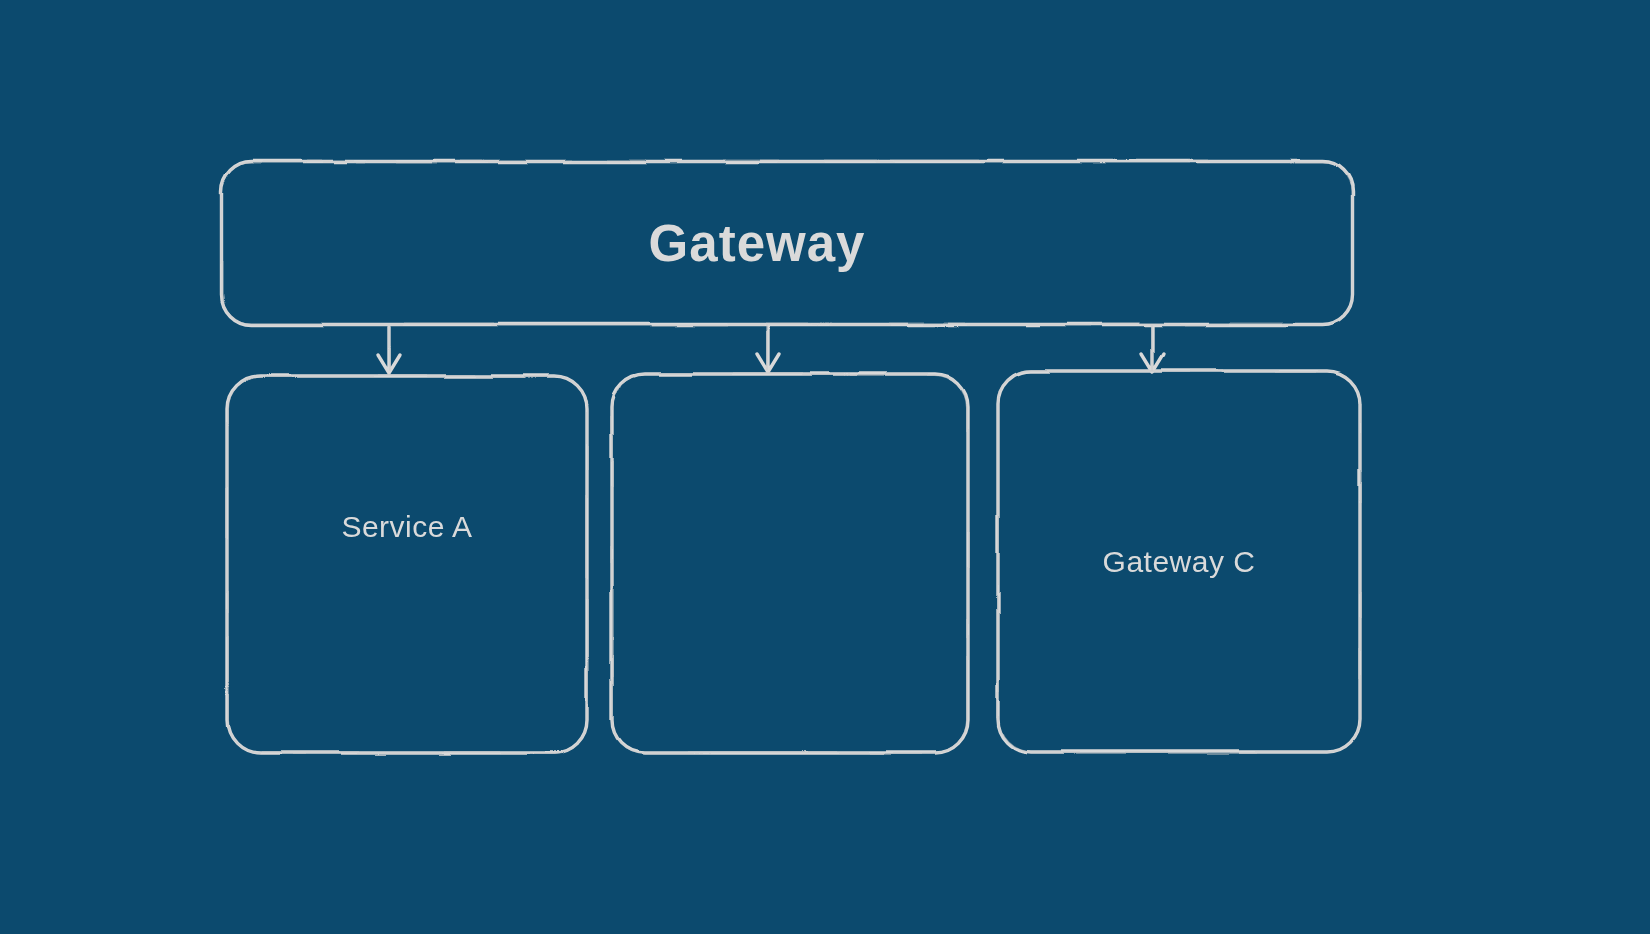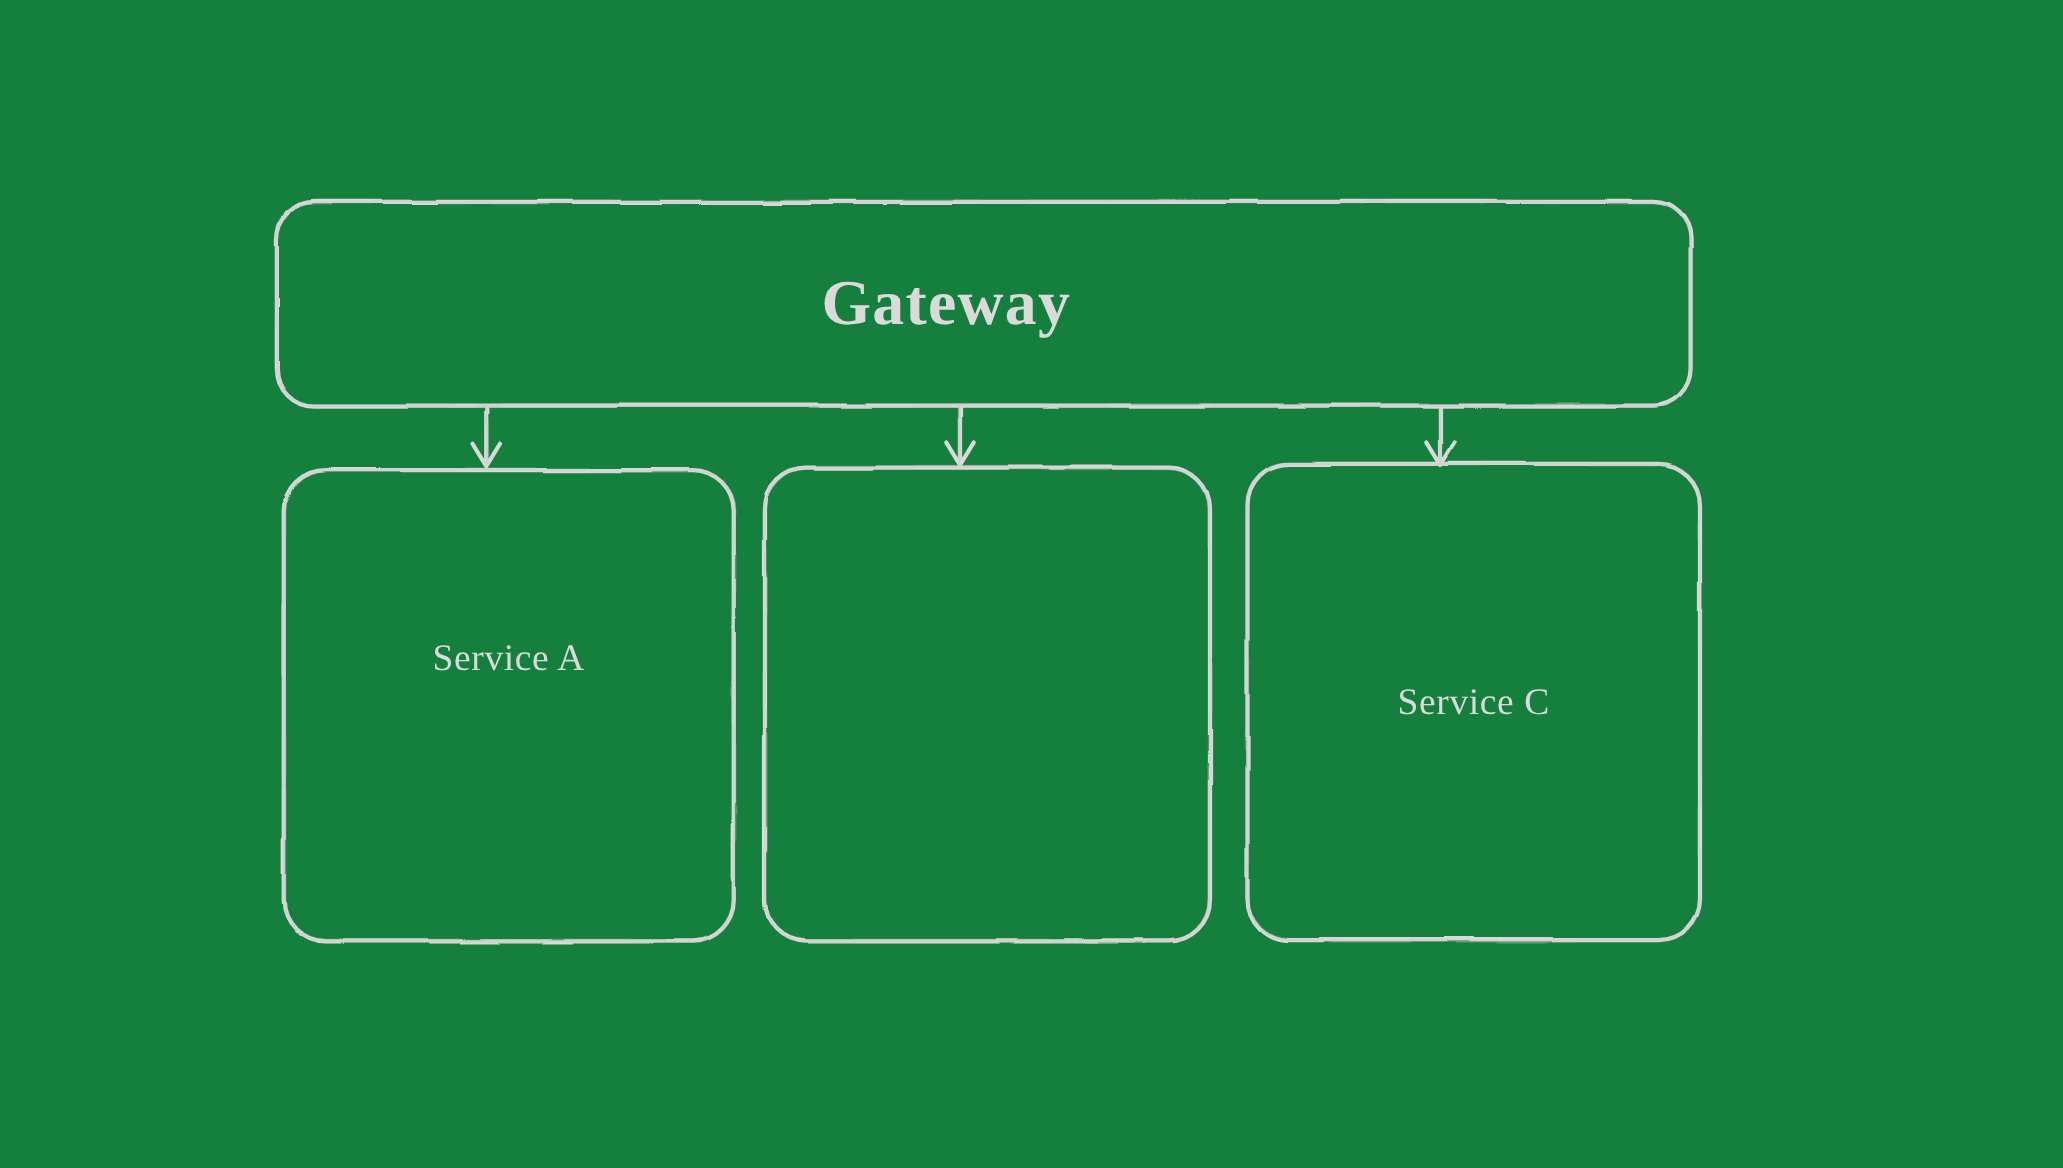--- a/index.html
+++ b/index.html
@@ -7,22 +7,22 @@
     padding: 0;
     width: 1650px;
     height: 934px;
     overflow: hidden;
     background: #131313;
   }
   .stage {
     position: relative;
     width: 1650px;
     height: 934px;
-    background: #15803d;
-    font-family: Liberation Serif, serif;
+    background: #0c4a6e;
+    font-family: Liberation Sans, sans-serif;
   }
   .stage svg {
     position: absolute;
     left: 0;
     top: 0;
     display: block;
   }
   .sketch {
     fill: none;
     stroke: #d9d9d9;
@@ -111,16 +111,16 @@
     </g>
   </svg>
 
   <div class="node-label gateway-label">
     <span class="label-text">Gateway</span>
   </div>
   <div class="node-label service-label service-a-label">
     <span class="label-text">Service A</span>
   </div>
   <div class="node-label service-label service-c-label">
-    <span class="label-text">Service C</span>
+    <span class="label-text">Gateway C</span>
   </div>
 
 </div>
 
 </body></html>

